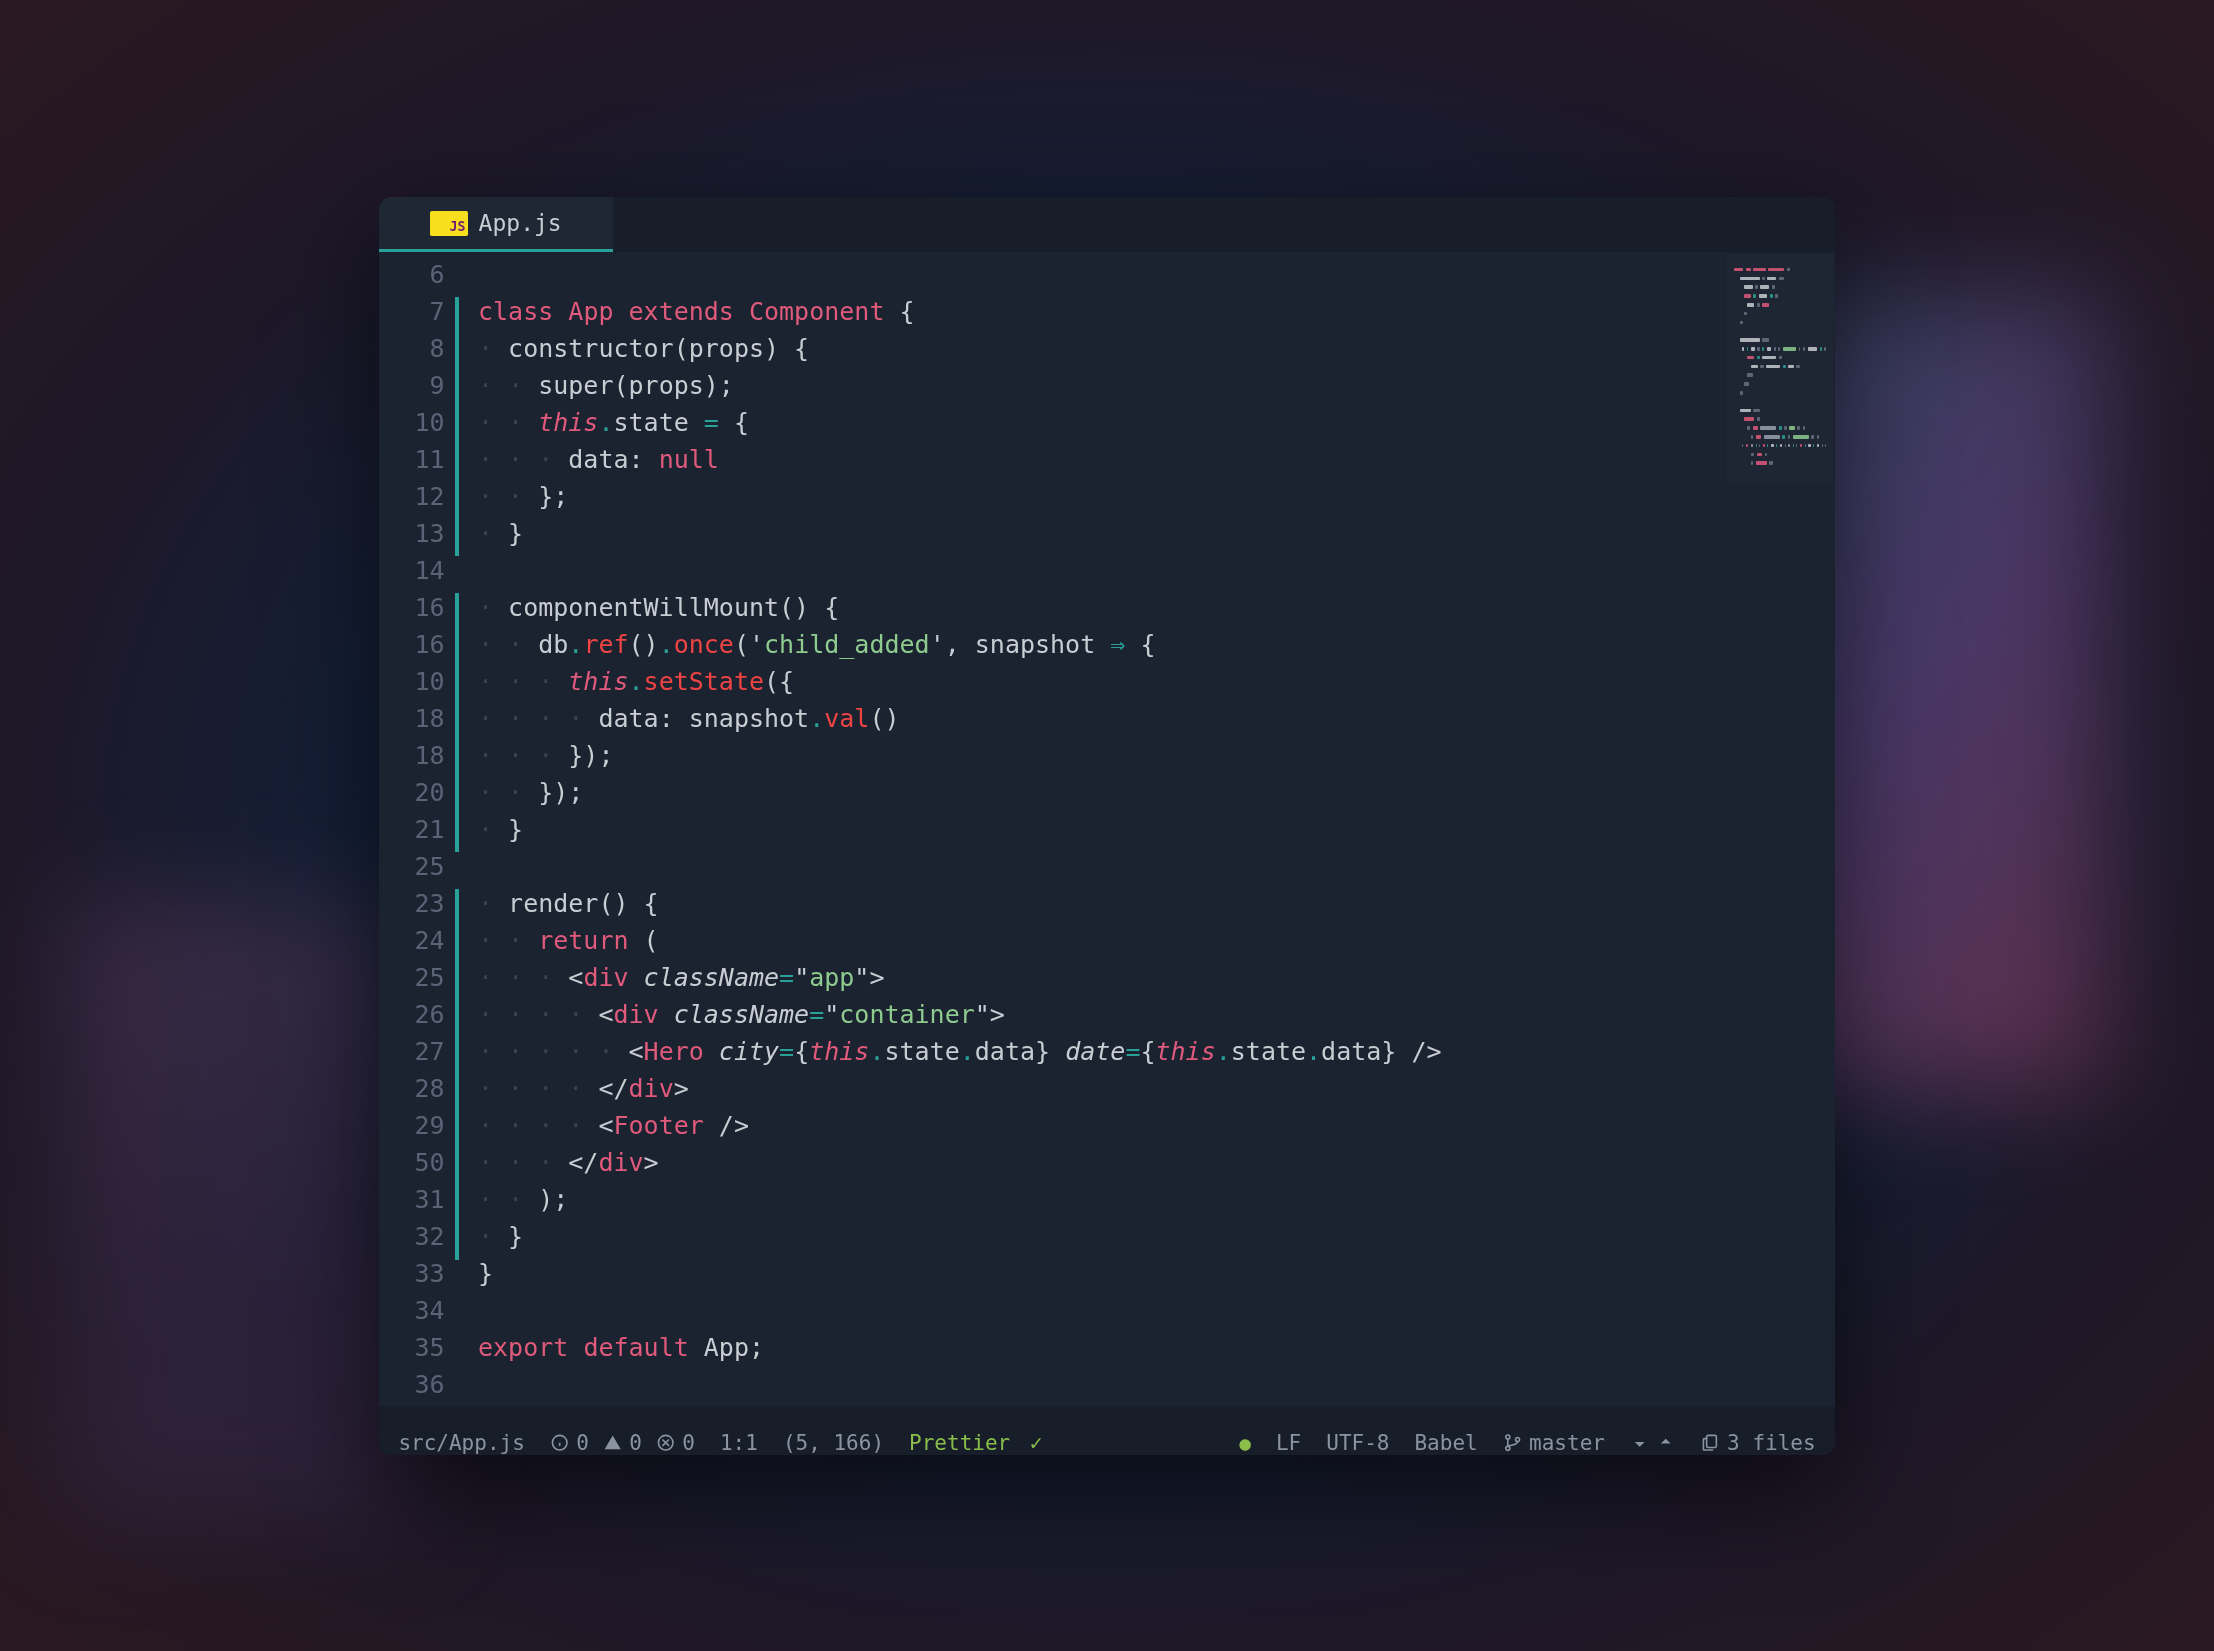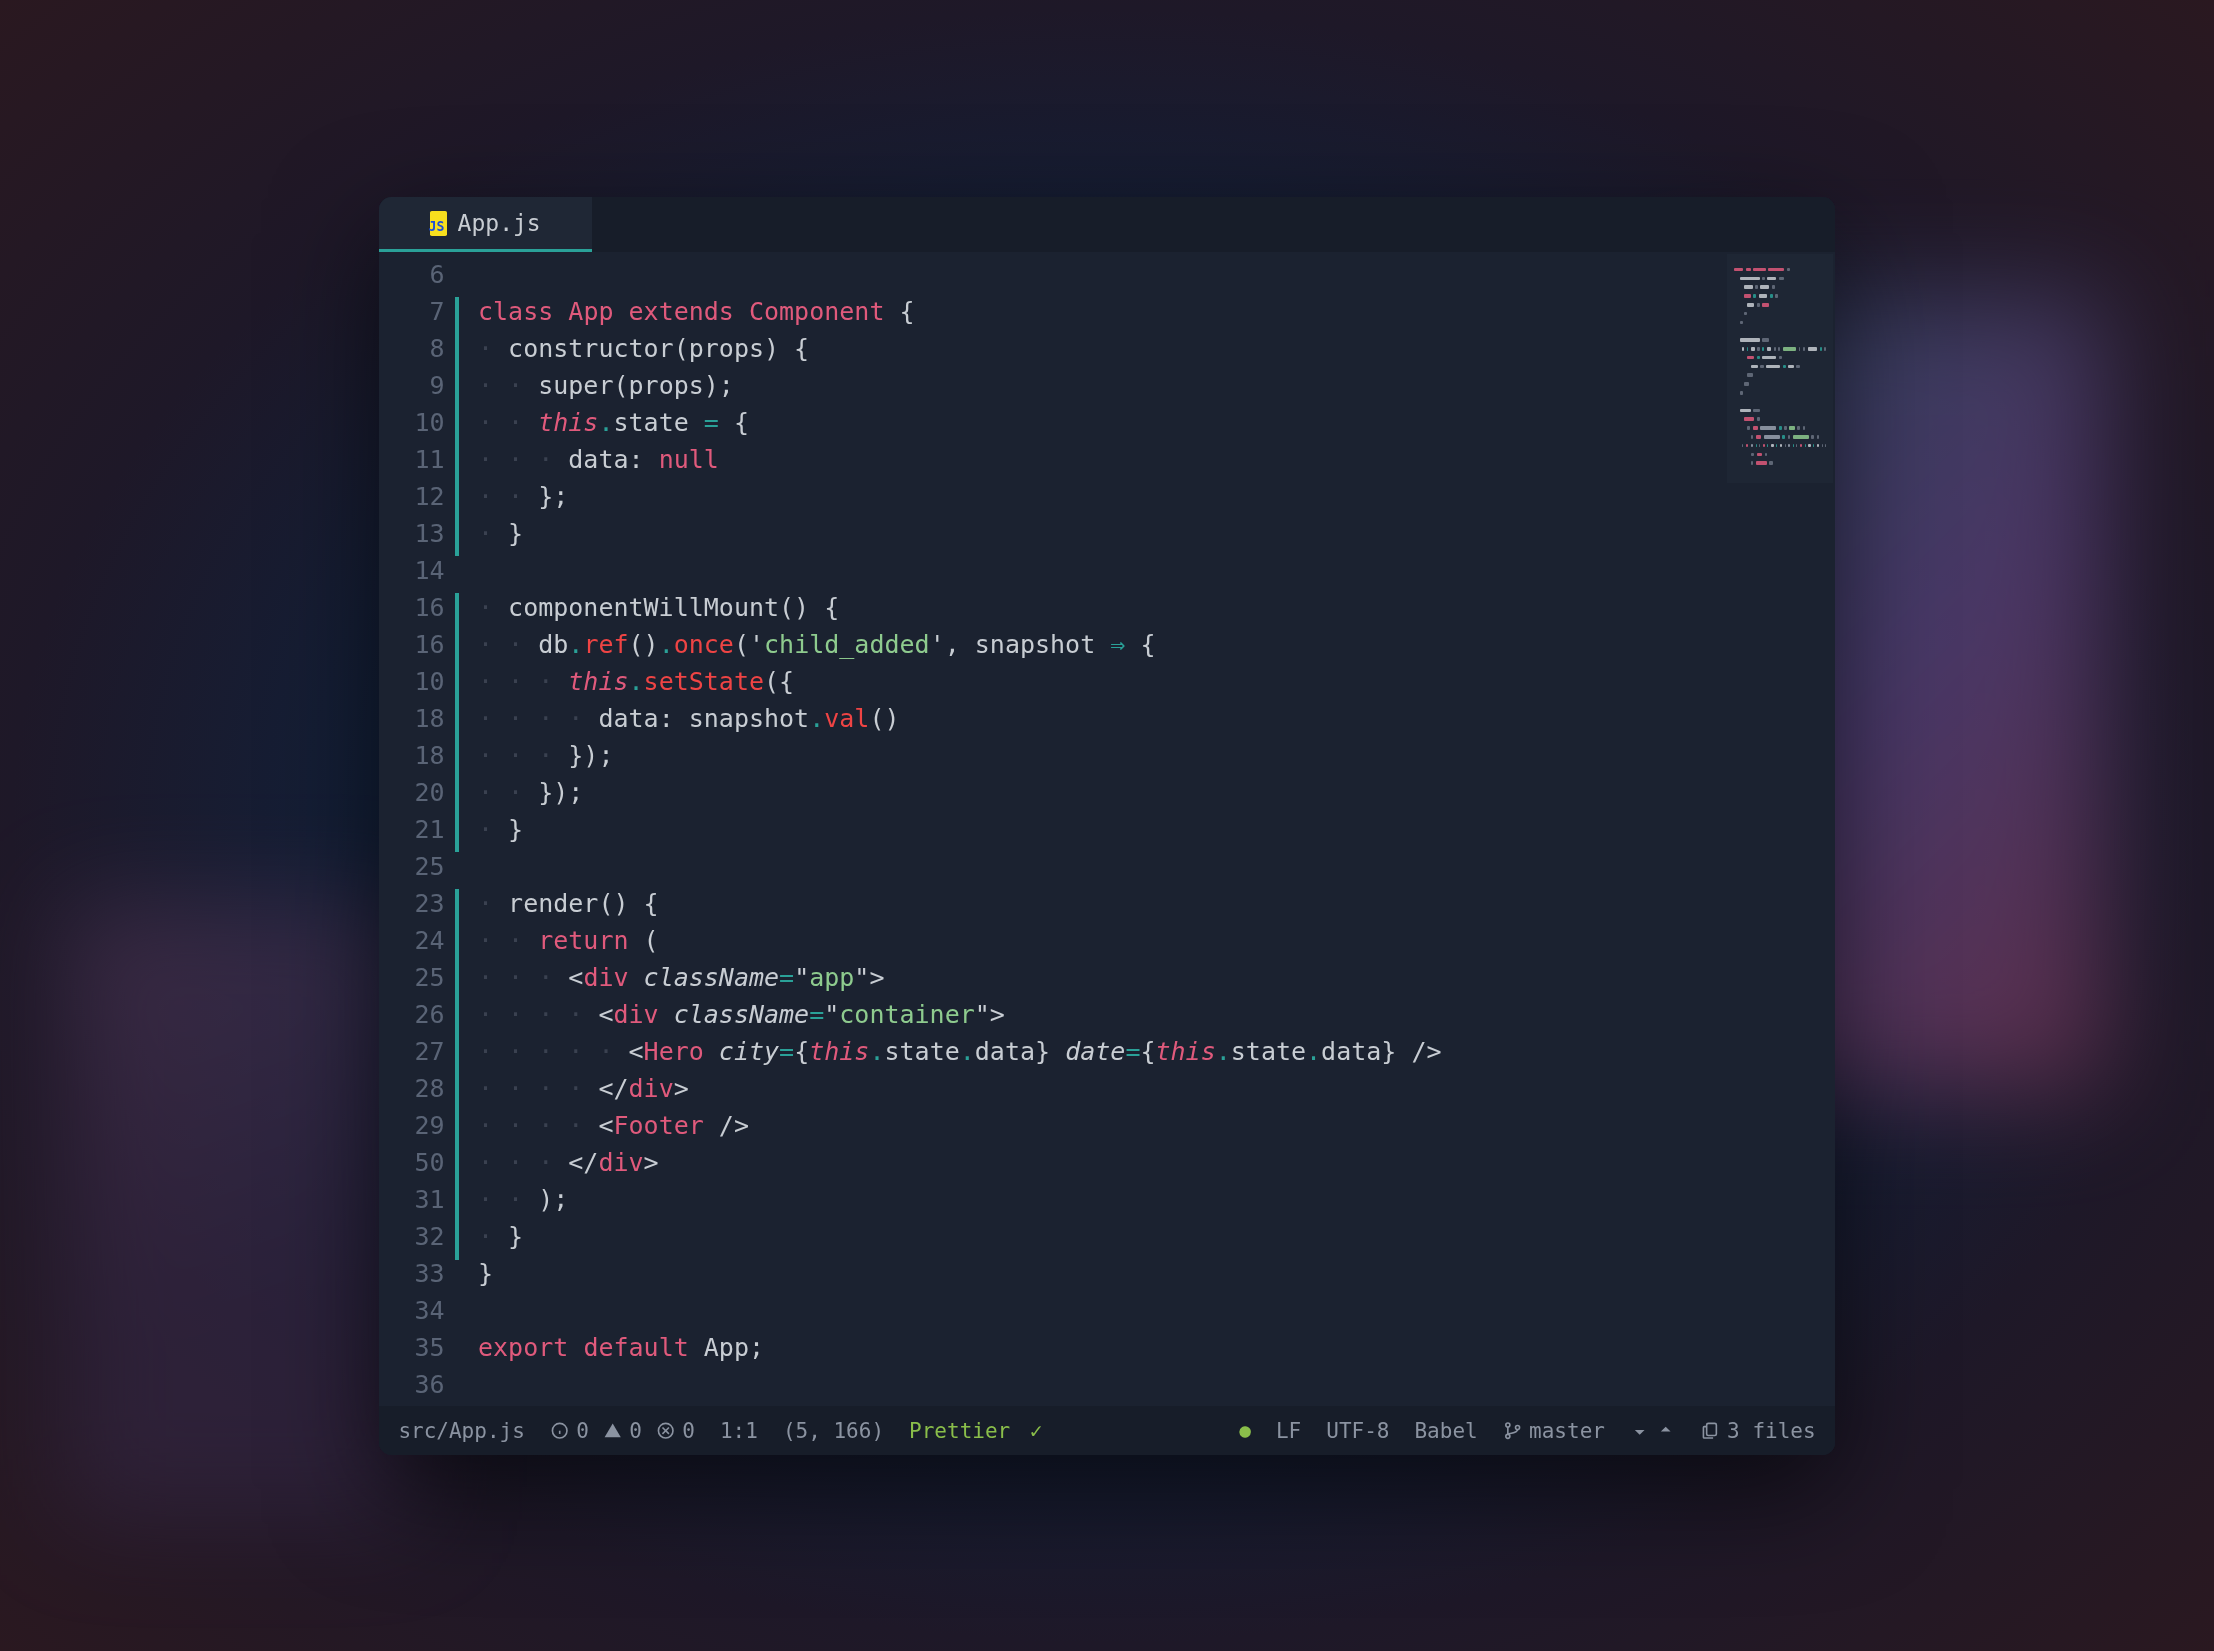--- a/index.html
+++ b/index.html
@@ -61,24 +61,24 @@
   display: flex;
   align-items: center;
   padding: 0 51px 0 51px;
   background: #1f2735;
   border-bottom: 3.5px solid #2aa198;
   color: #c8cdd3;
   font-size: 23px;
   gap: 10.6px;
 }
 .tab .js-icon {
-  width: 17px;
+  width: 38px;
   height: 25px;
   background: #f7df1e;
-  color: #1d4ed8;
+  color: #701a75;
   font-weight: bold;
   font-size: 13.2px;
   display: flex;
   align-items: flex-end;
   justify-content: flex-end;
   padding: 1.8px 2.6px;
   border-radius: 1.8px;
 }
 
 
@@ -155,21 +155,21 @@
   display: flex;
   gap: 2.6px;
 }
 .mm-seg { height: 3.5px; border-radius: 0.9px; }
 
 
 .statusbar {
   height: 49px;
   background: #171d29;
   display: flex;
-  align-items: center;
+  align-items: flex-end;
   font-size: 21px;
   color: #8b93a1;
   padding: 0 19.4px;
   gap: 19px;
 }
 .statusbar .left { display: flex; align-items: center; gap: 25px; flex: 1; }
 .statusbar .right { display: flex; align-items: center; gap: 25px; }
 .sb-item { display: flex; align-items: center; gap: 7px; }
 .sb-prettier { color: #8abe4a; }
 .sb-check { color: #8abe4a; }

